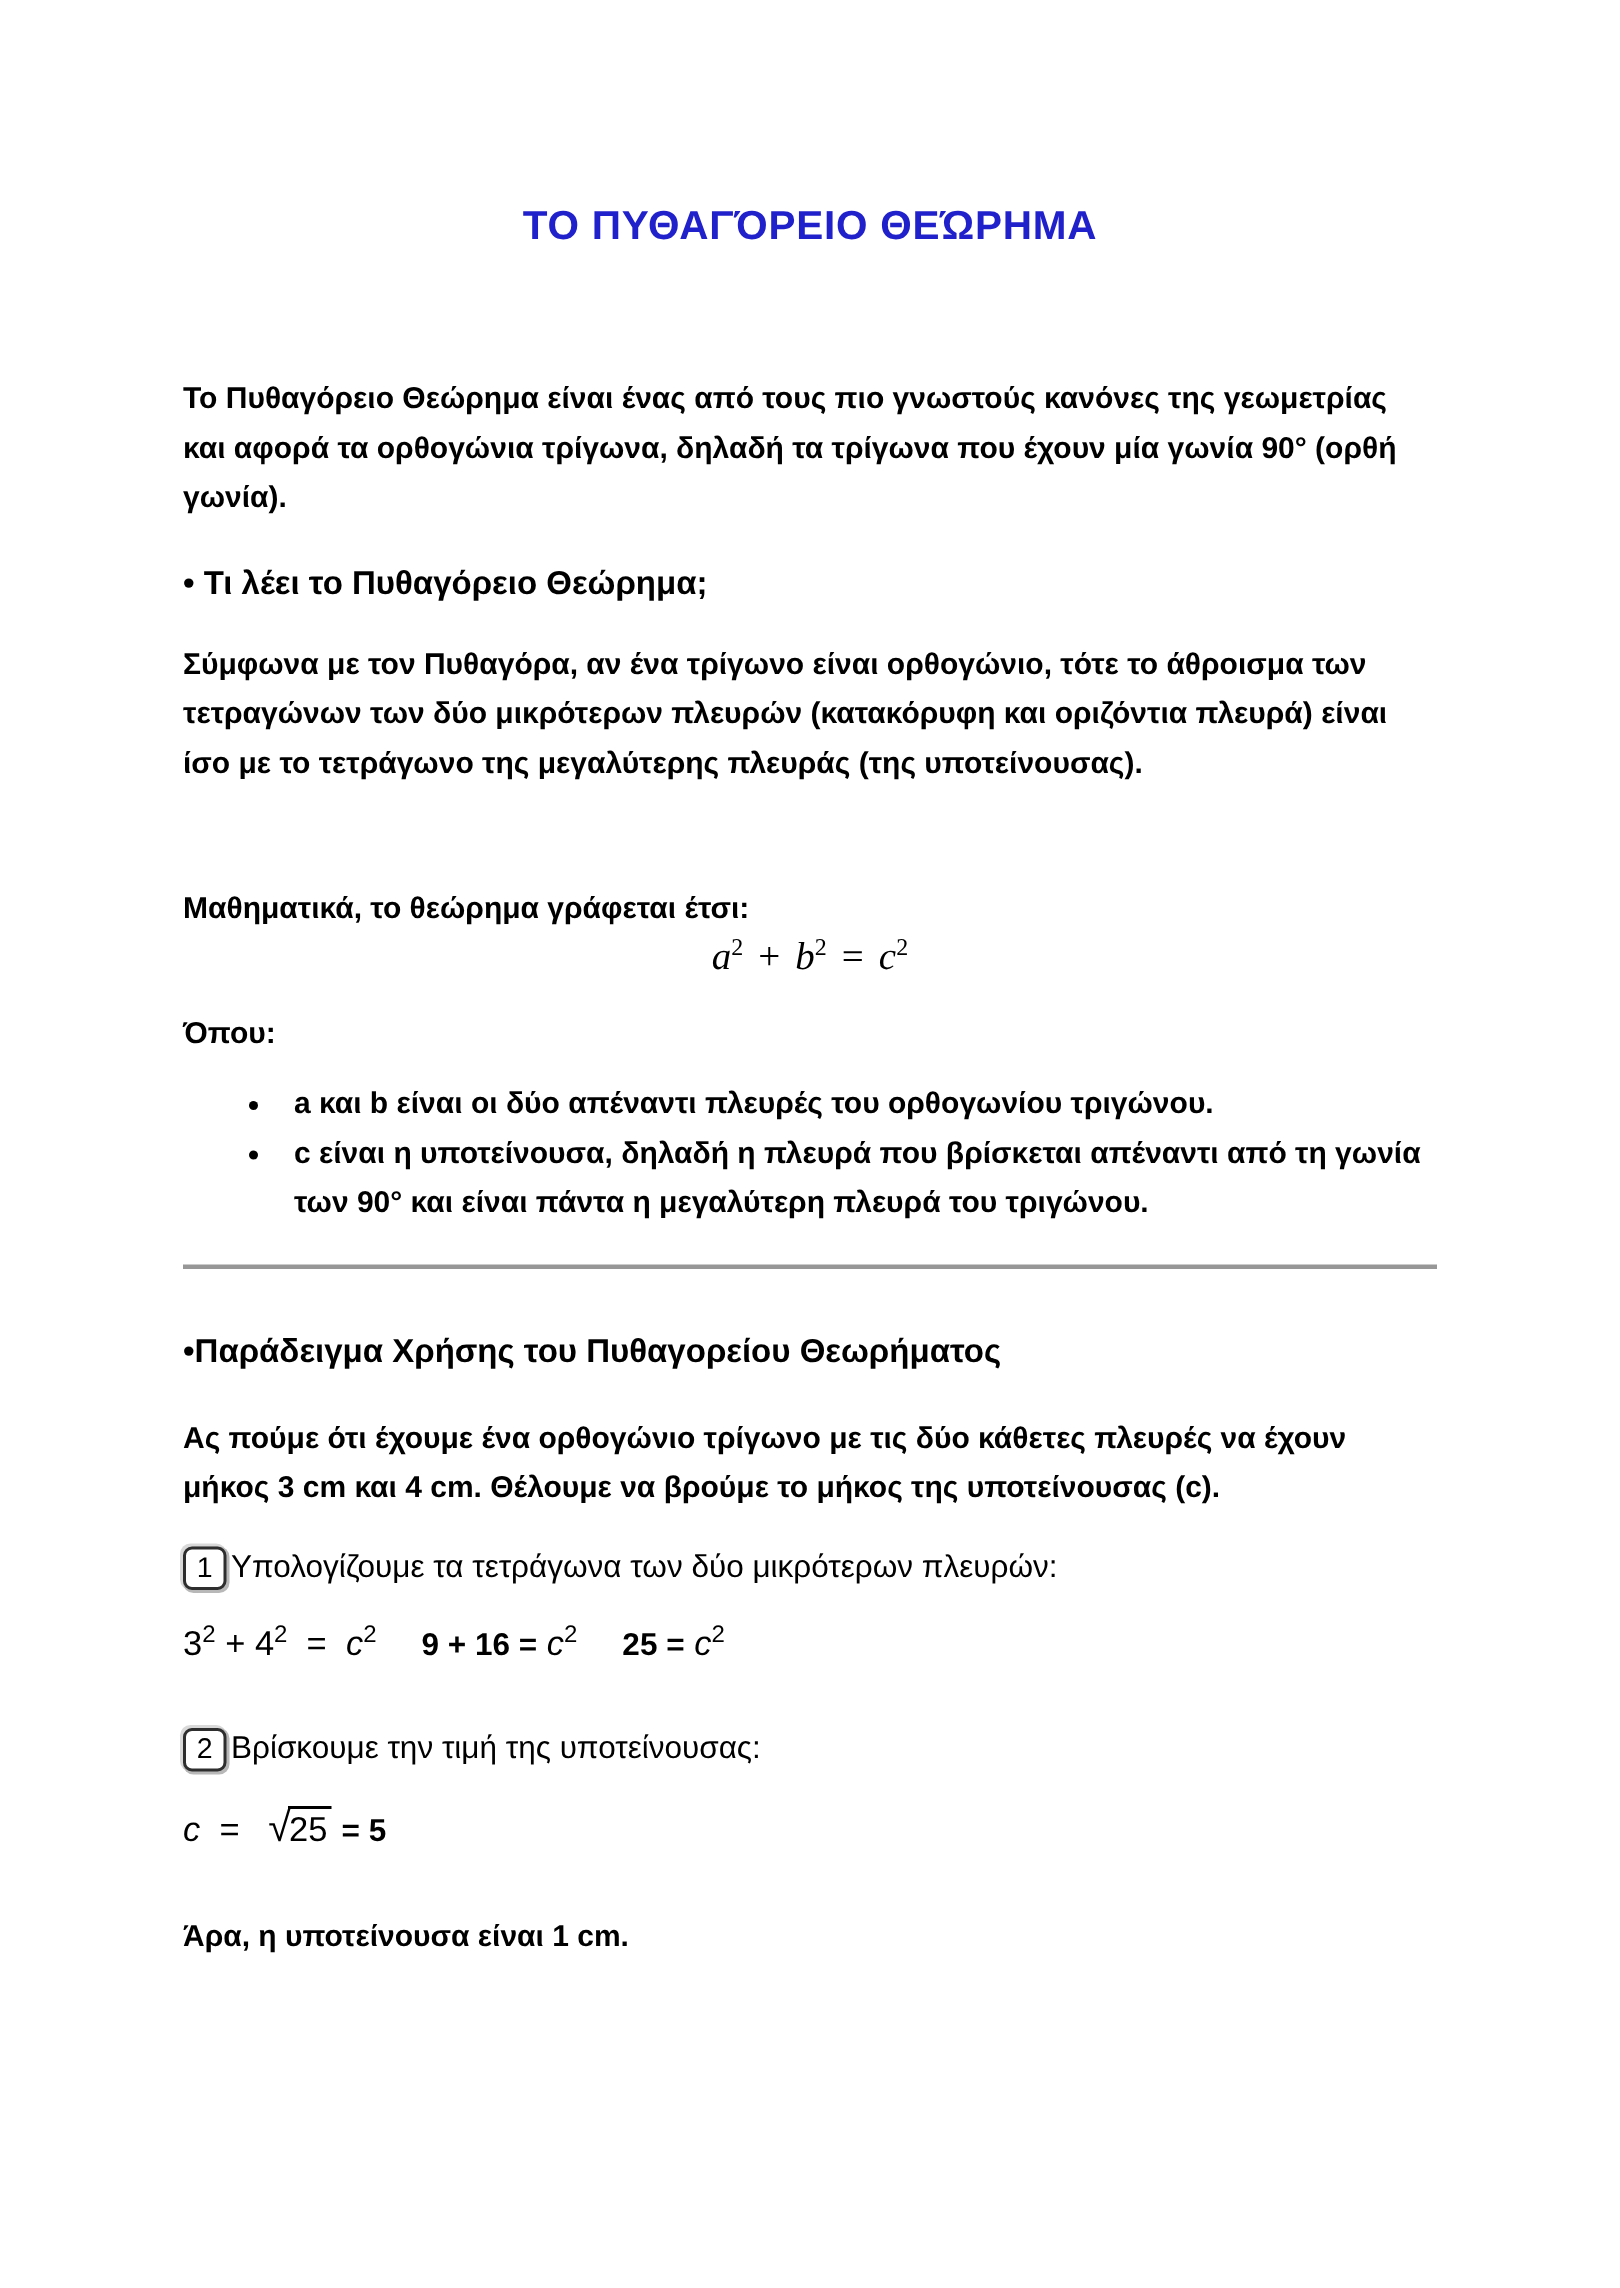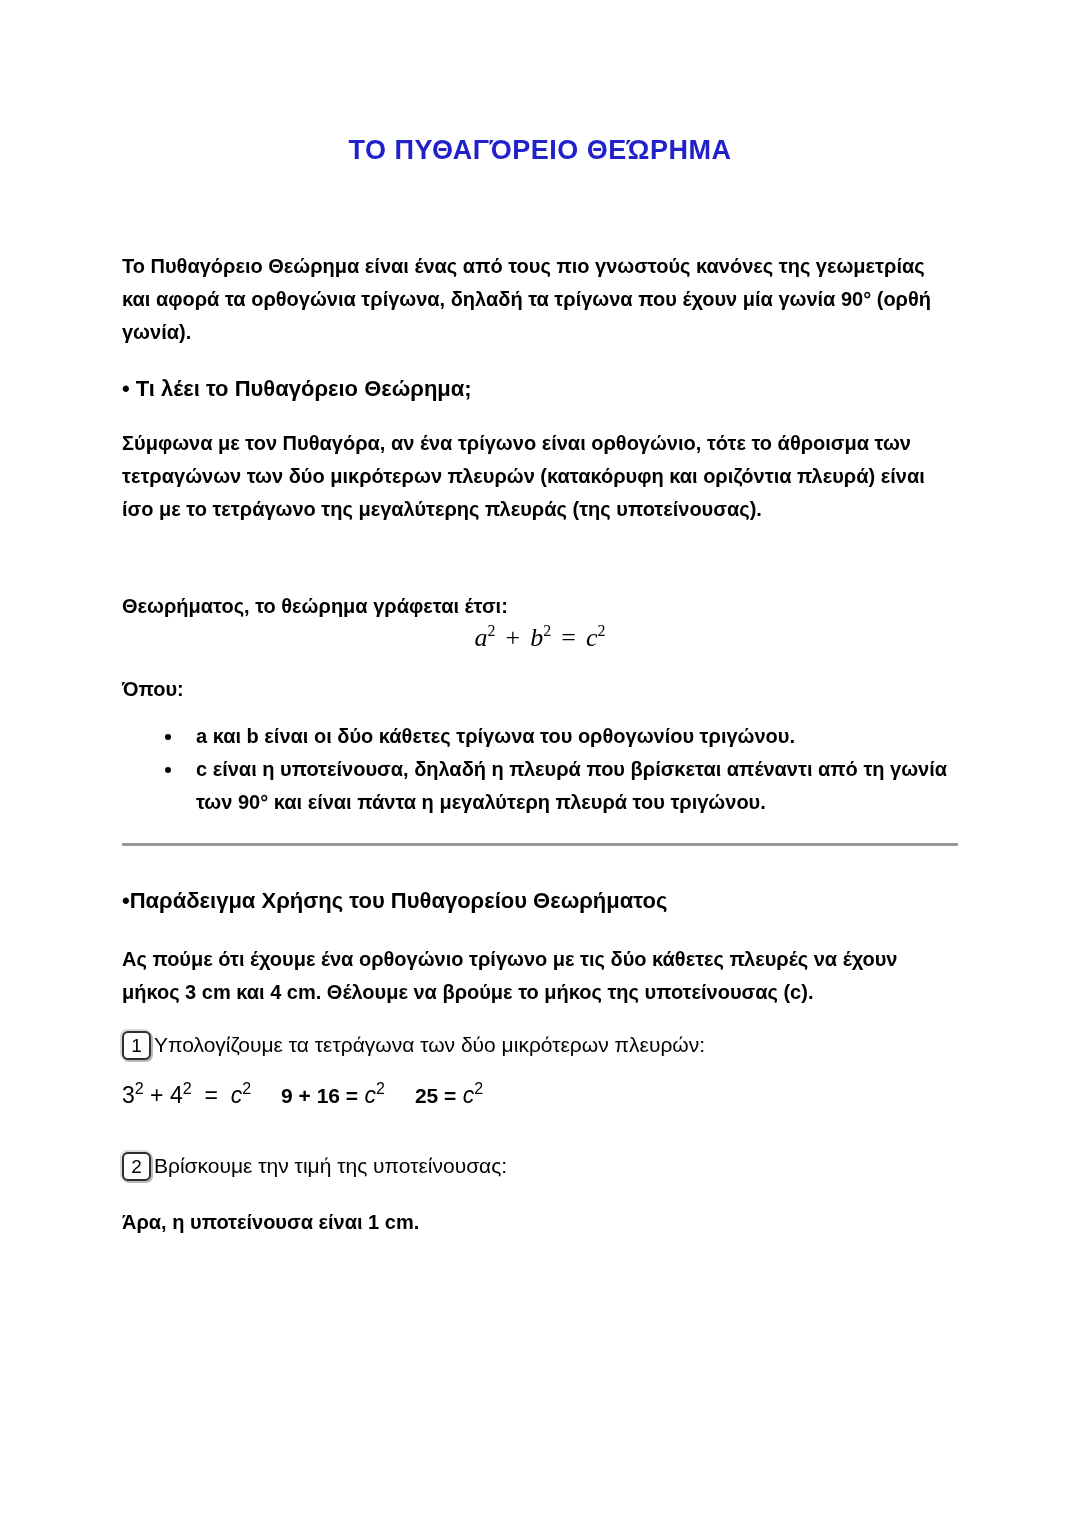--- a/index.html
+++ b/index.html
@@ -124,30 +124,30 @@
   <div class="content">
 
     <h1 class="doc-title">ΤΟ ΠΥΘΑΓΌΡΕΙΟ ΘΕΏΡΗΜΑ</h1>
 
     <p class="body-text intro">Το Πυθαγόρειο Θεώρημα είναι ένας από τους πιο γνωστούς κανόνες της γεωμετρίας και αφορά τα ορθογώνια τρίγωνα, δηλαδή τα τρίγωνα που έχουν μία γωνία 90° (ορθή γωνία).</p>
 
     <h2 class="sec-heading sec1-heading">• Τι λέει το Πυθαγόρειο Θεώρημα;</h2>
 
     <p class="body-text sec1-body">Σύμφωνα με τον Πυθαγόρα, αν ένα τρίγωνο είναι ορθογώνιο, τότε το άθροισμα των τετραγώνων των δύο μικρότερων πλευρών (κατακόρυφη και οριζόντια πλευρά) είναι ίσο με το τετράγωνο της μεγαλύτερης πλευράς (της υποτείνουσας).</p>
 
-    <p class="body-text math-intro">Θεωρήματος, το θεώρημα γράφεται έτσι:</p>
+    <p class="body-text math-intro">Μαθηματικά, το θεώρημα γράφεται έτσι:</p>
 
     <div class="formula-line">
       <span class="mvar">a</span><sup class="msup">2</sup><span class="mop">+</span><span class="mvar">b</span><sup class="msup">2</sup><span class="mop">=</span><span class="mvar">c</span><sup class="msup">2</sup>
     </div>
 
     <p class="body-text where-label">Όπου:</p>
 
     <ul class="def-list">
-      <li>a και b είναι οι δύο κάθετες τρίγωνα του ορθογωνίου τριγώνου.</li>
+      <li>a και b είναι οι δύο απέναντι πλευρές του ορθογωνίου τριγώνου.</li>
       <li>c είναι η υποτείνουσα, δηλαδή η πλευρά που βρίσκεται απέναντι από τη γωνία των 90° και είναι πάντα η μεγαλύτερη πλευρά του τριγώνου.</li>
     </ul>
 
     <hr class="divider">
 
     <h2 class="sec-heading sec2-heading">•Παράδειγμα Χρήσης του Πυθαγορείου Θεωρήματος</h2>
 
     <p class="body-text sec2-body">Ας πούμε ότι έχουμε ένα ορθογώνιο τρίγωνο με τις δύο κάθετες πλευρές να έχουν μήκος 3 cm και 4 cm. Θέλουμε να βρούμε το μήκος της υποτείνουσας (c).</p>
 
     <p class="step-line">
@@ -155,17 +155,20 @@
     </p>
 
     <div class="eq-row">
       <span class="math"><span>3</span><sup class="msup">2</sup> <span>+</span> <span>4</span><sup class="msup">2</sup>&nbsp; <span>=</span>&nbsp; <span class="mvar">c</span><sup class="msup">2</sup></span><span class="bold-sans seg-gap">9 + 16 =</span> <span class="math"><span class="mvar">c</span><sup class="msup">2</sup></span><span class="bold-sans seg-gap">25 =</span> <span class="math"><span class="mvar">c</span><sup class="msup">2</sup></span>
     </div>
 
     <p class="step-line">
       <span class="keycap">2</span><span>Βρίσκουμε την τιμή της υποτείνουσας:</span>
     </p>
 
+    <div class="eq-row">
+      <span class="math"><span class="mvar">c</span>&nbsp; <span>=</span>&nbsp;&nbsp; <span class="radical">√</span><span class="radicand">25</span></span> <span class="bold-sans">= 5</span>
+    </div>
 
     <p class="body-text conclusion">Άρα, η υποτείνουσα είναι 1 cm.</p>
 
   </div>
 </div>
 
 </body></html>

